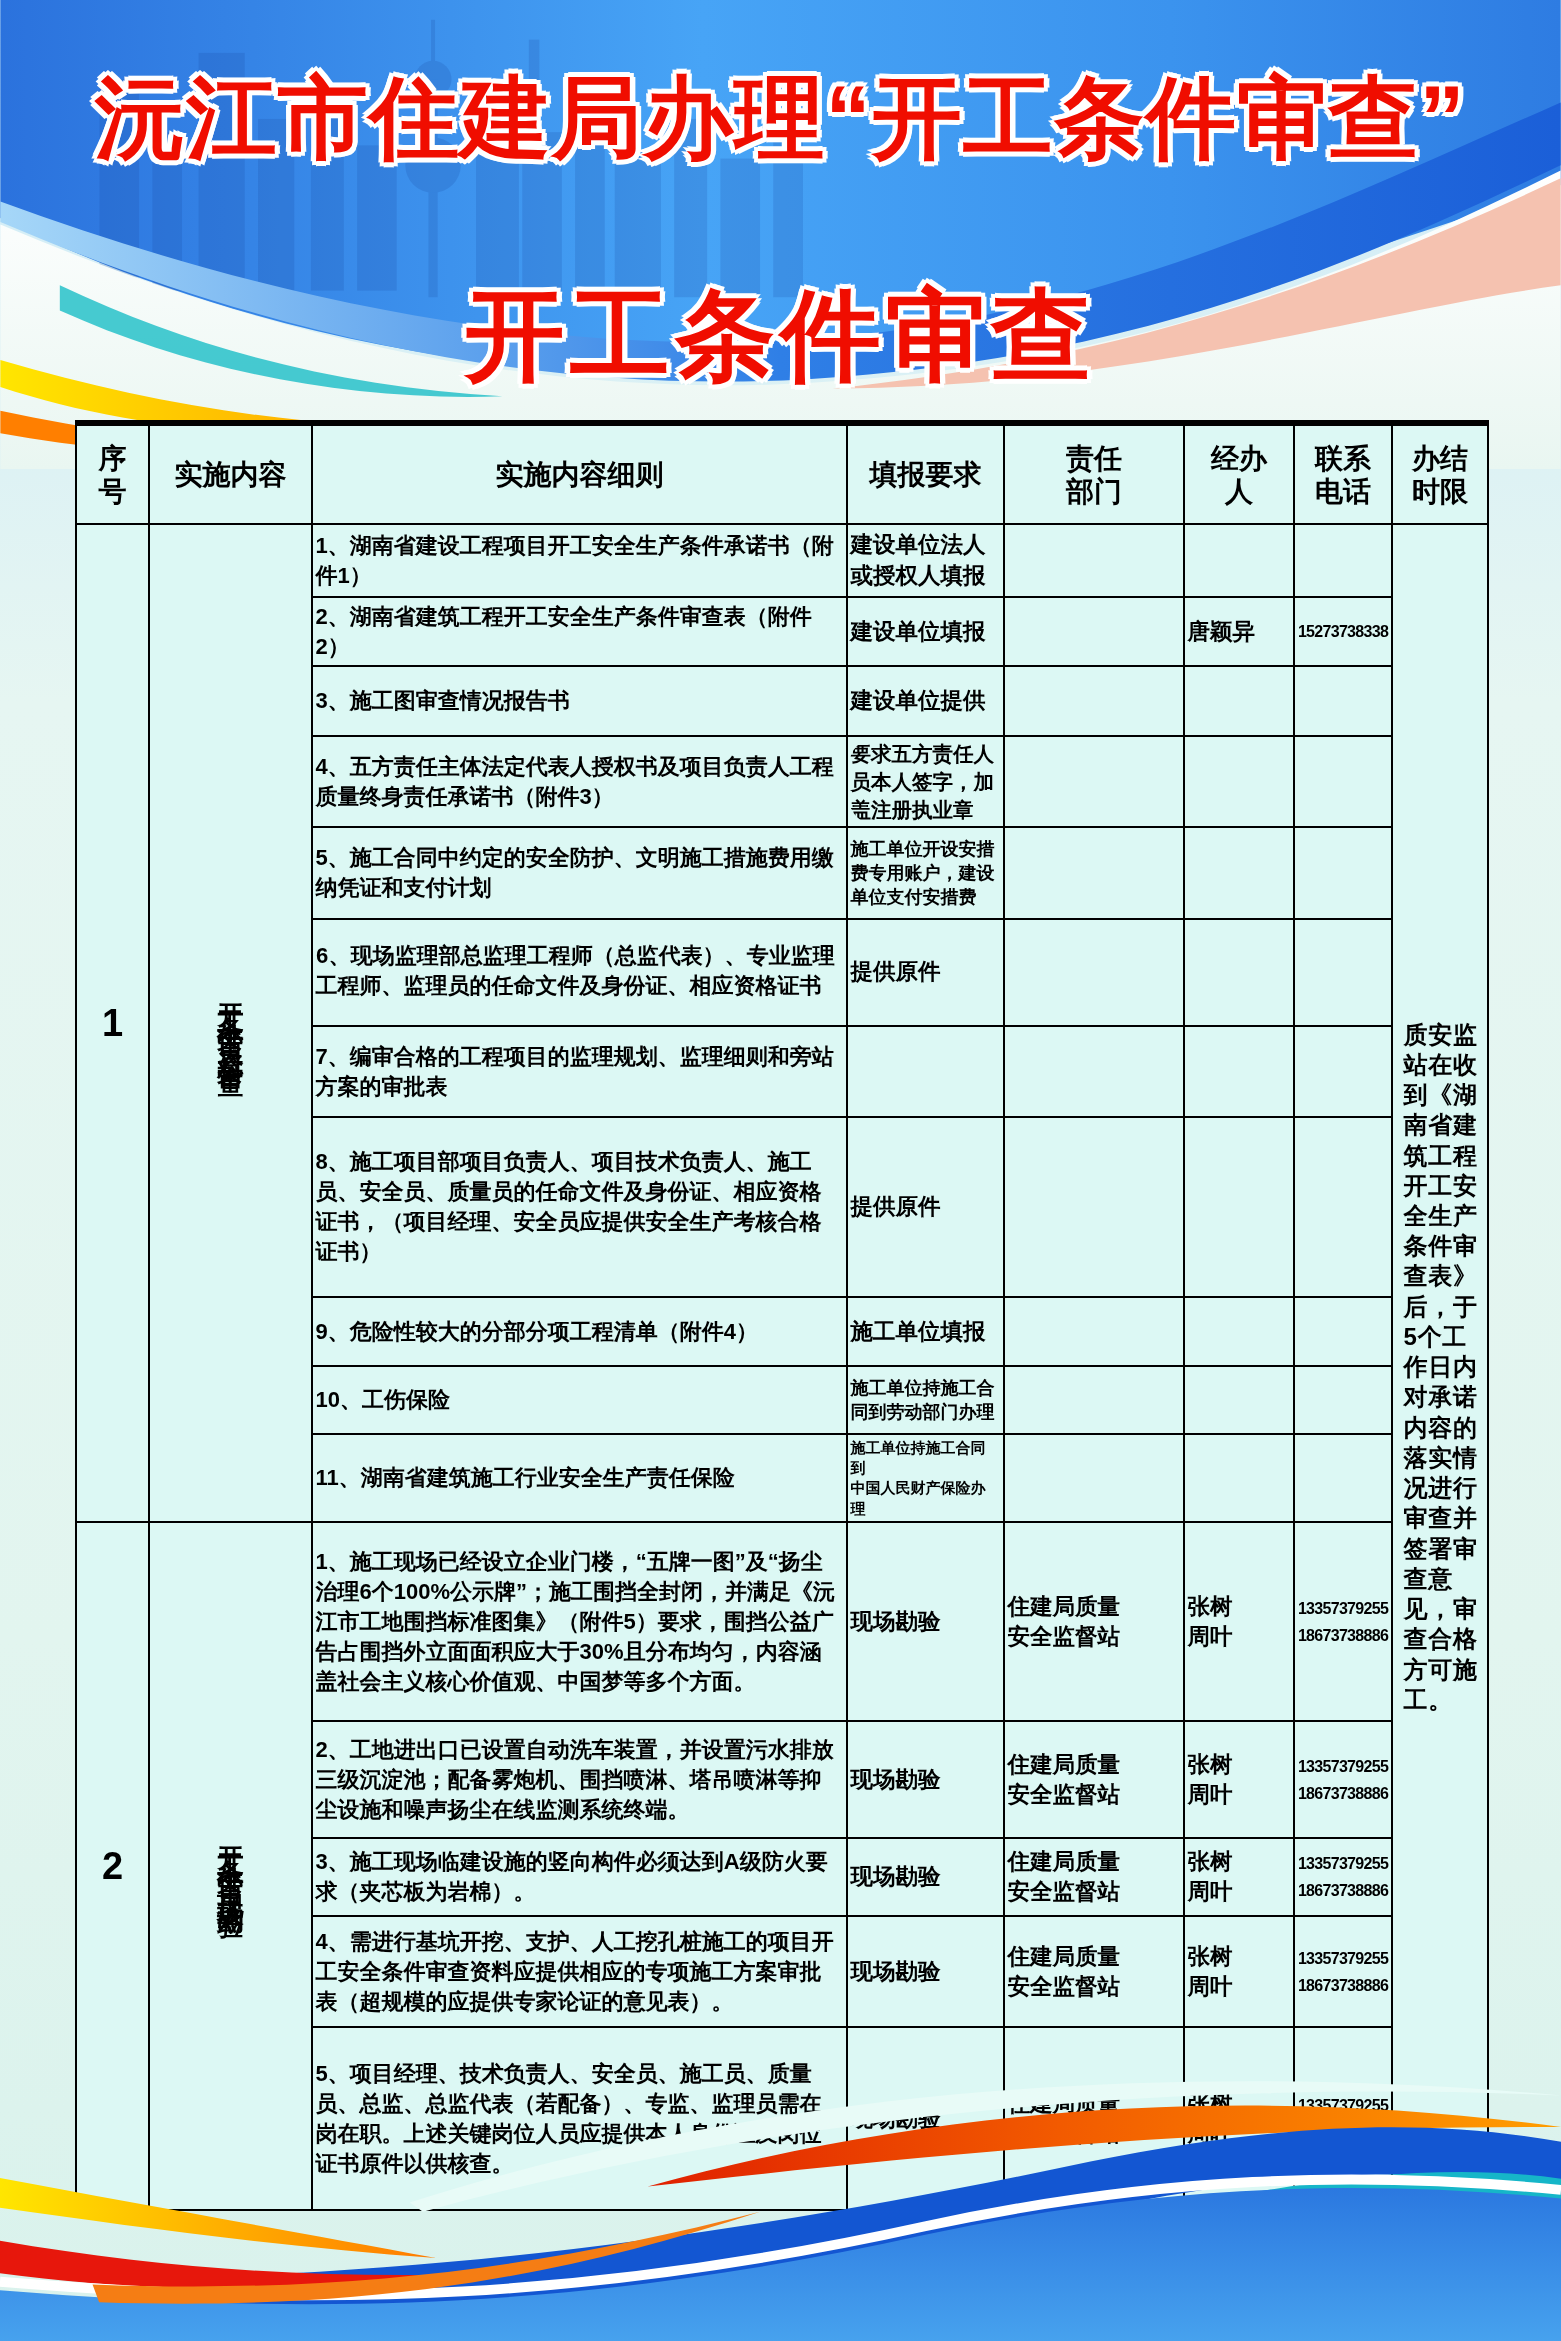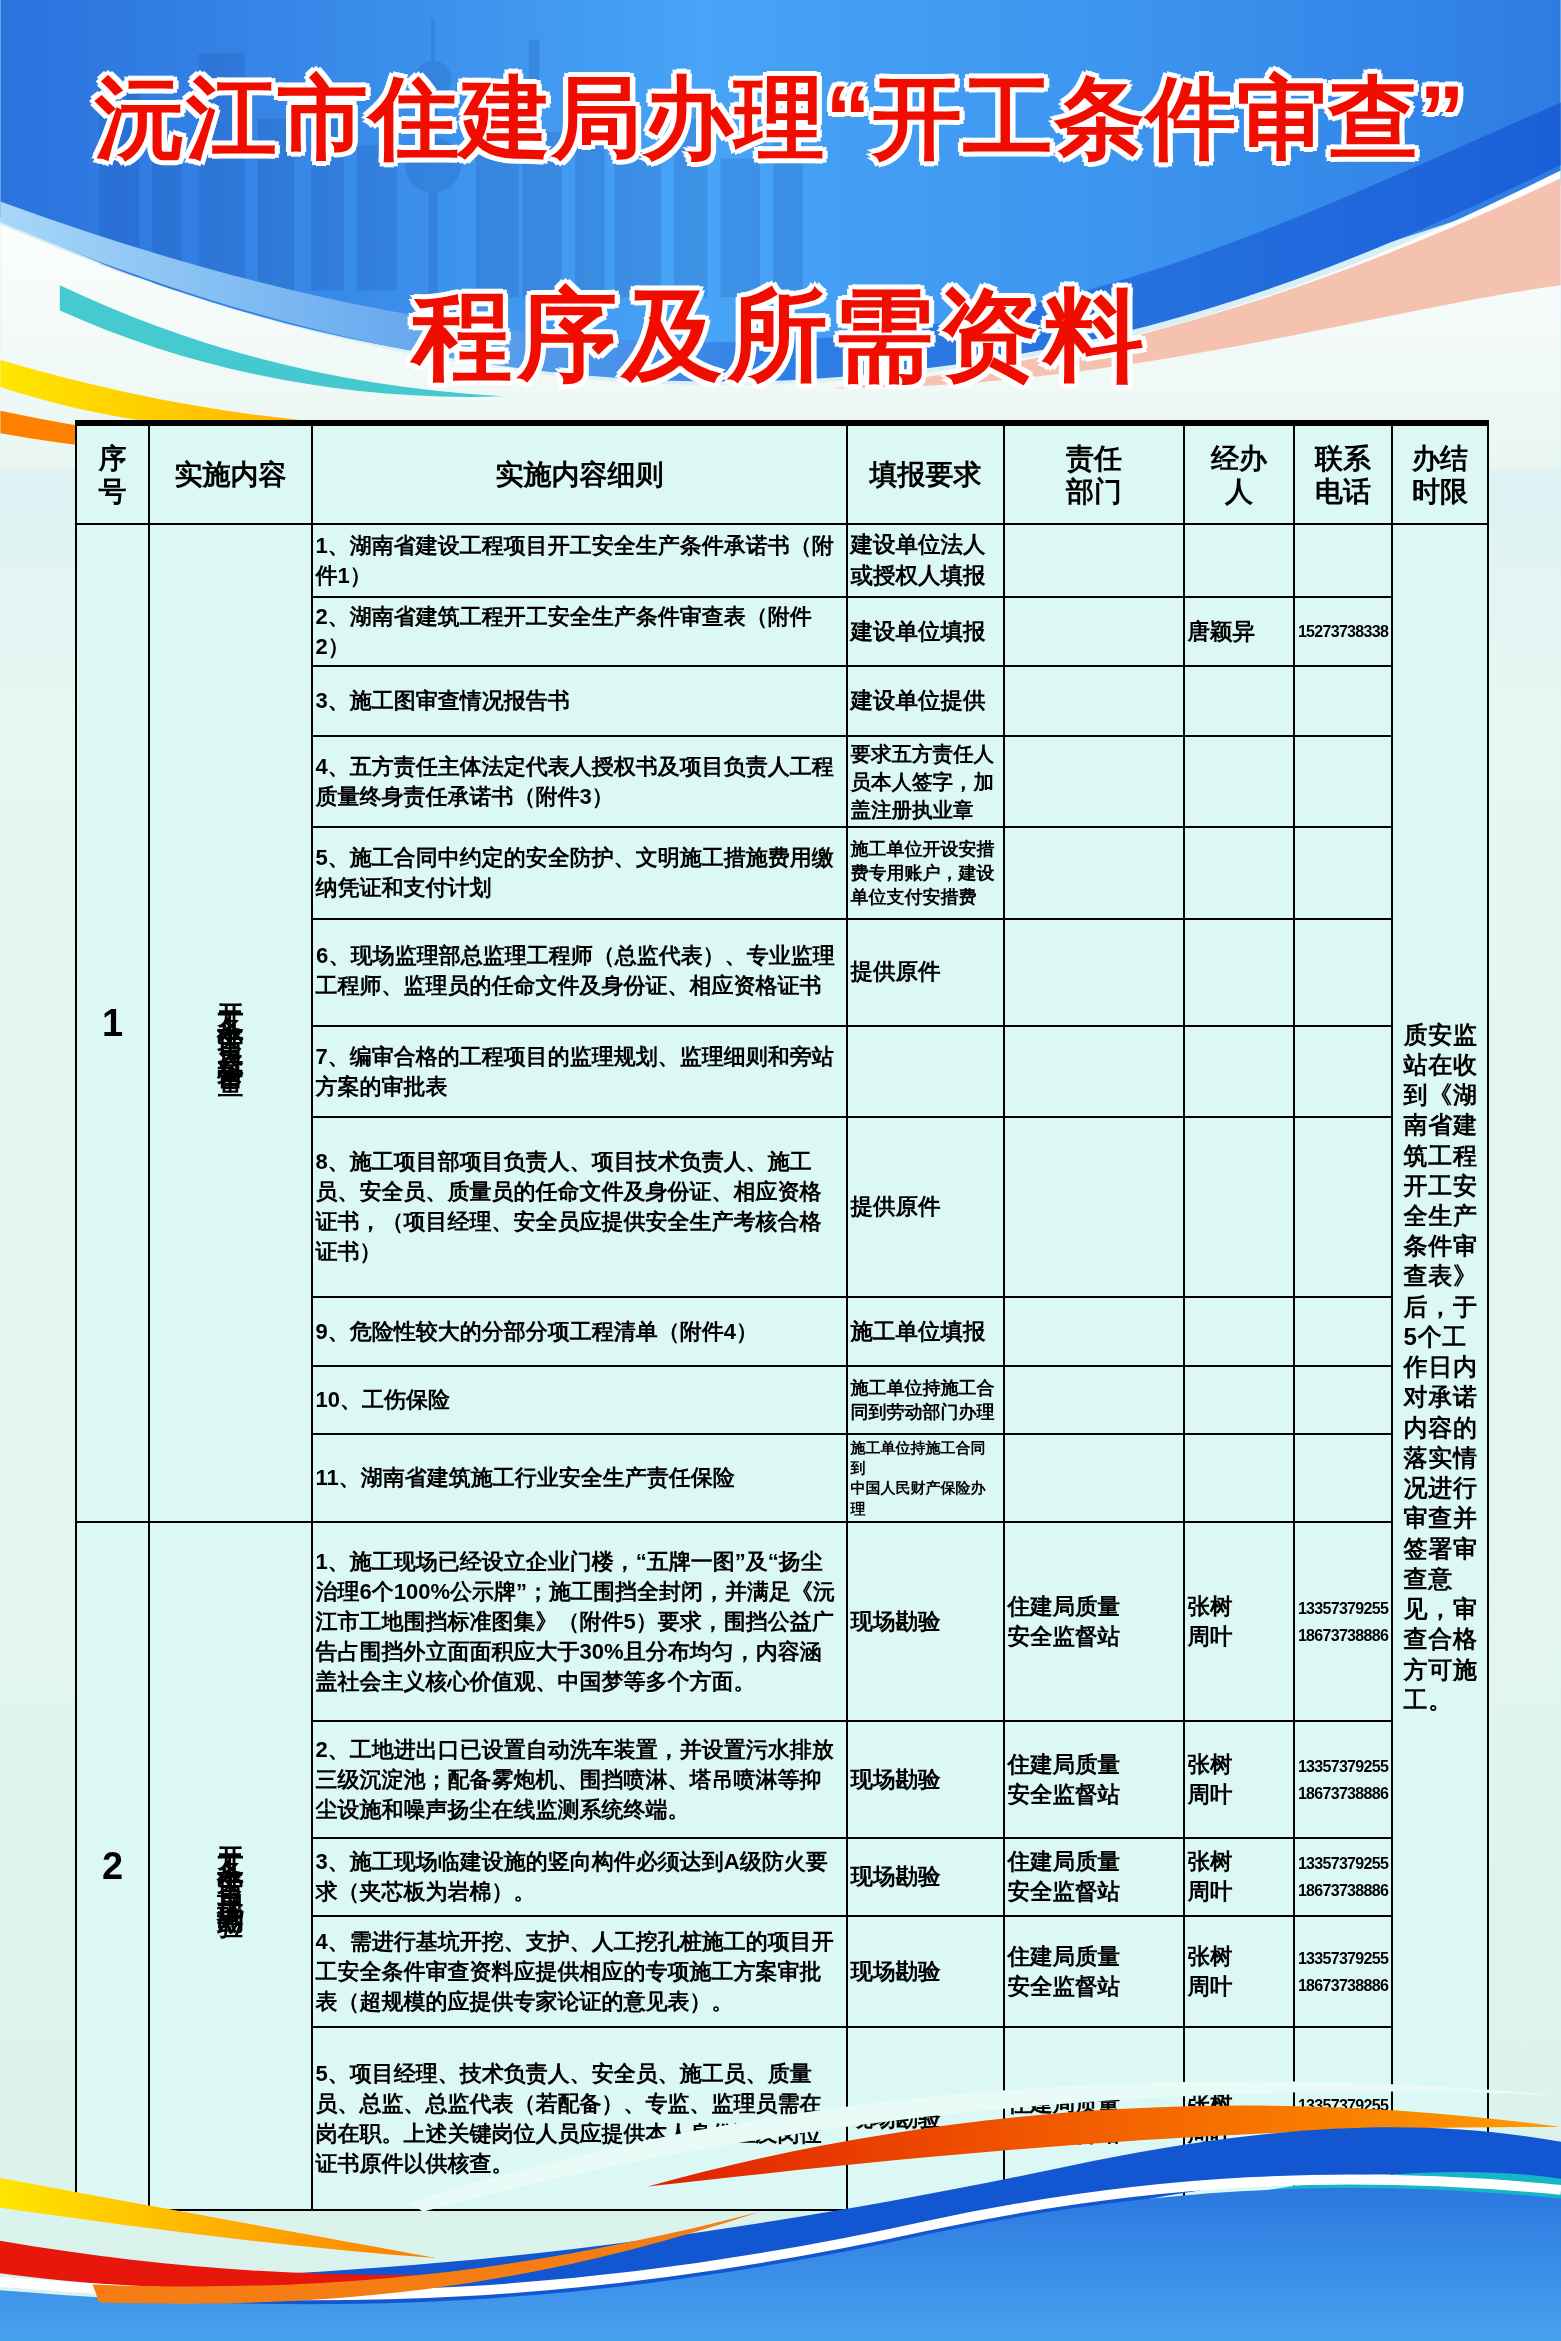--- a/index.html
+++ b/index.html
@@ -88,21 +88,21 @@
     </g>
     <path d="M0,340 C435,525 865,612 1290,575 C1720,540 2020,428 2362,258 L2362,710 H0 Z" fill="url(#hwhite)"></path>
     <path d="M2362,270 C2000,440 1680,545 1260,588 C1700,588 2080,470 2362,432 Z" fill="#f5c2b0"></path>
     <path d="M0,336 C430,520 860,605 1280,570 C1710,535 2010,420 2362,250 L2362,155 C1990,320 1670,475 1265,510 C865,545 435,465 0,305 Z" fill="url(#hband)"></path>
     <path d="M90,432 C300,532 520,586 760,600 C520,608 290,560 90,470 Z" fill="#27c1c9" opacity="0.85"></path>
     <path d="M0,545 C230,612 430,644 700,652 C430,670 200,652 0,586 Z" fill="url(#hyellow)"></path>
     <path d="M0,622 C260,678 480,688 780,672 C480,702 220,696 0,656 Z" fill="#ff7f00"></path>
   </svg>
 
   <div id="title1" class="ptitle">沅江市住建局办理“开工条件审查”</div>
-  <div id="title2" class="ptitle">程序及所需资料</div>
+  <div id="title2" class="ptitle">开工条件审查</div>
 
   <table id="ptable">
     <colgroup>
       <col class="col-no">
         <col class="col-content">
         <col class="col-detail">
         <col class="col-req">
       <col class="col-dept">
         <col class="col-handler">
         <col class="col-phone">
@@ -148,21 +148,21 @@
         </tr>
         <tr style="height: 70px;">
           <td class="cell-detail">3、施工图审查情况报告书</td>
           <td class="cell-requirement" style="font-size: 22.5px;">建设单位提供</td>
           <td class="cell-department"></td>
           <td class="cell-handler"></td>
           <td class="cell-phone"></td>
         </tr>
         <tr style="height: 91px;">
           <td class="cell-detail">4、五方责任主体法定代表人授权书及项目负责人工程质量终身责任承诺书（附件3）</td>
-          <td class="cell-requirement" style="font-size: 20.5px;">要求五方责任人
+          <td class="cell-requirement" style="font-size: 20.5px; border-radius: 29px;">要求五方责任人
 员本人签字，加
 盖注册执业章</td>
           <td class="cell-department"></td>
           <td class="cell-handler"></td>
           <td class="cell-phone"></td>
         </tr>
         <tr style="height: 92px;">
           <td class="cell-detail">5、施工合同中约定的安全防护、文明施工措施费用缴纳凭证和支付计划</td>
           <td class="cell-requirement" style="font-size: 18px;">施工单位开设安措
 费专用账户，建设

